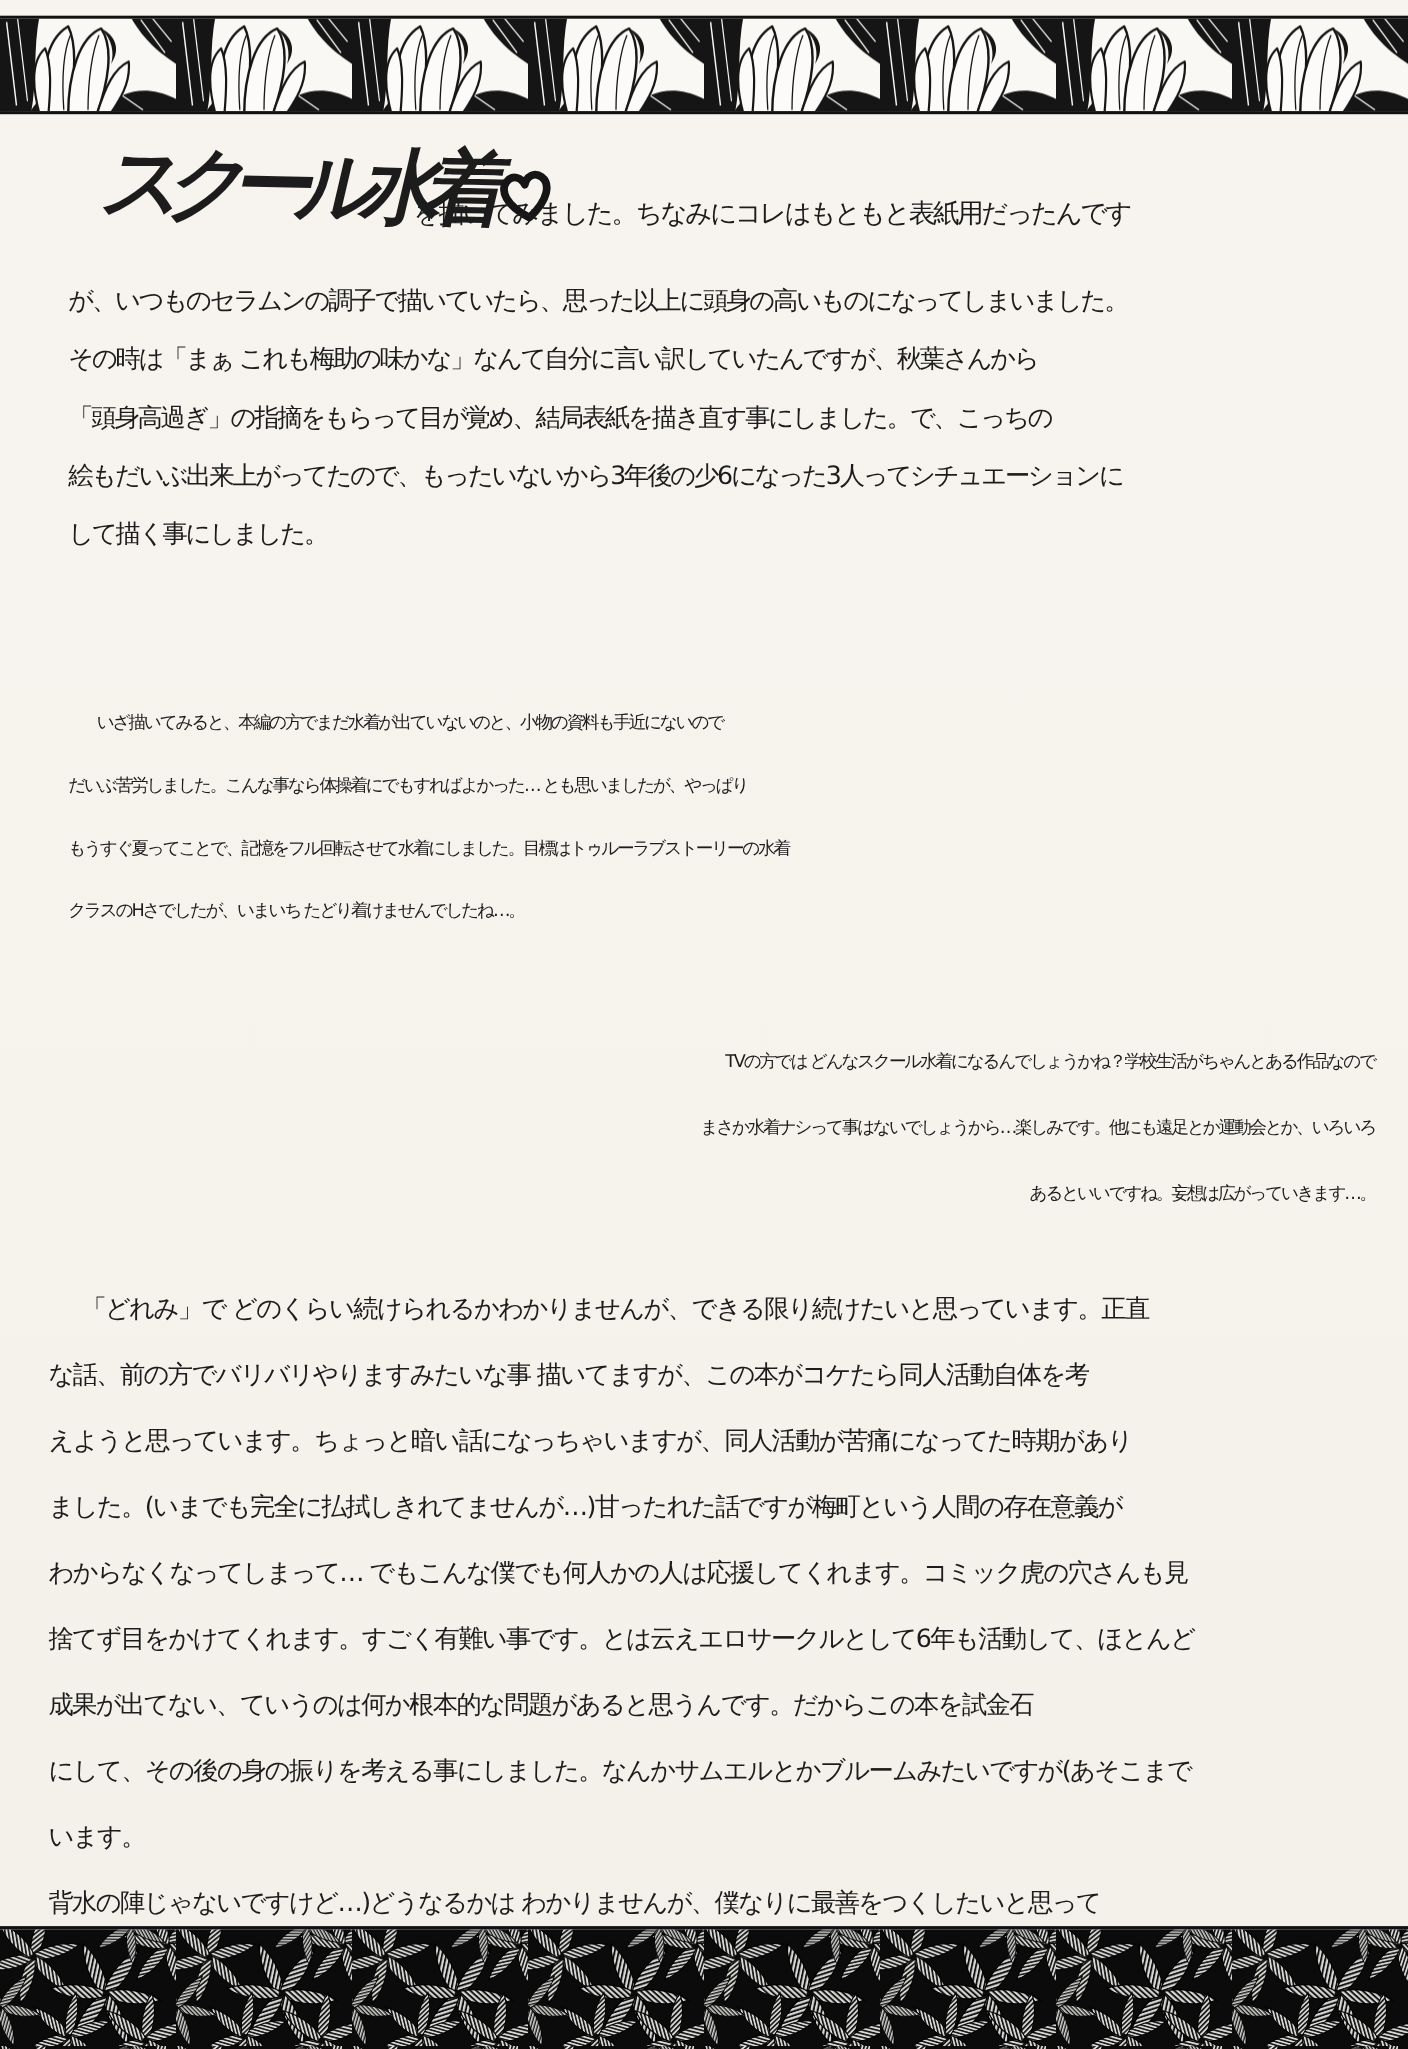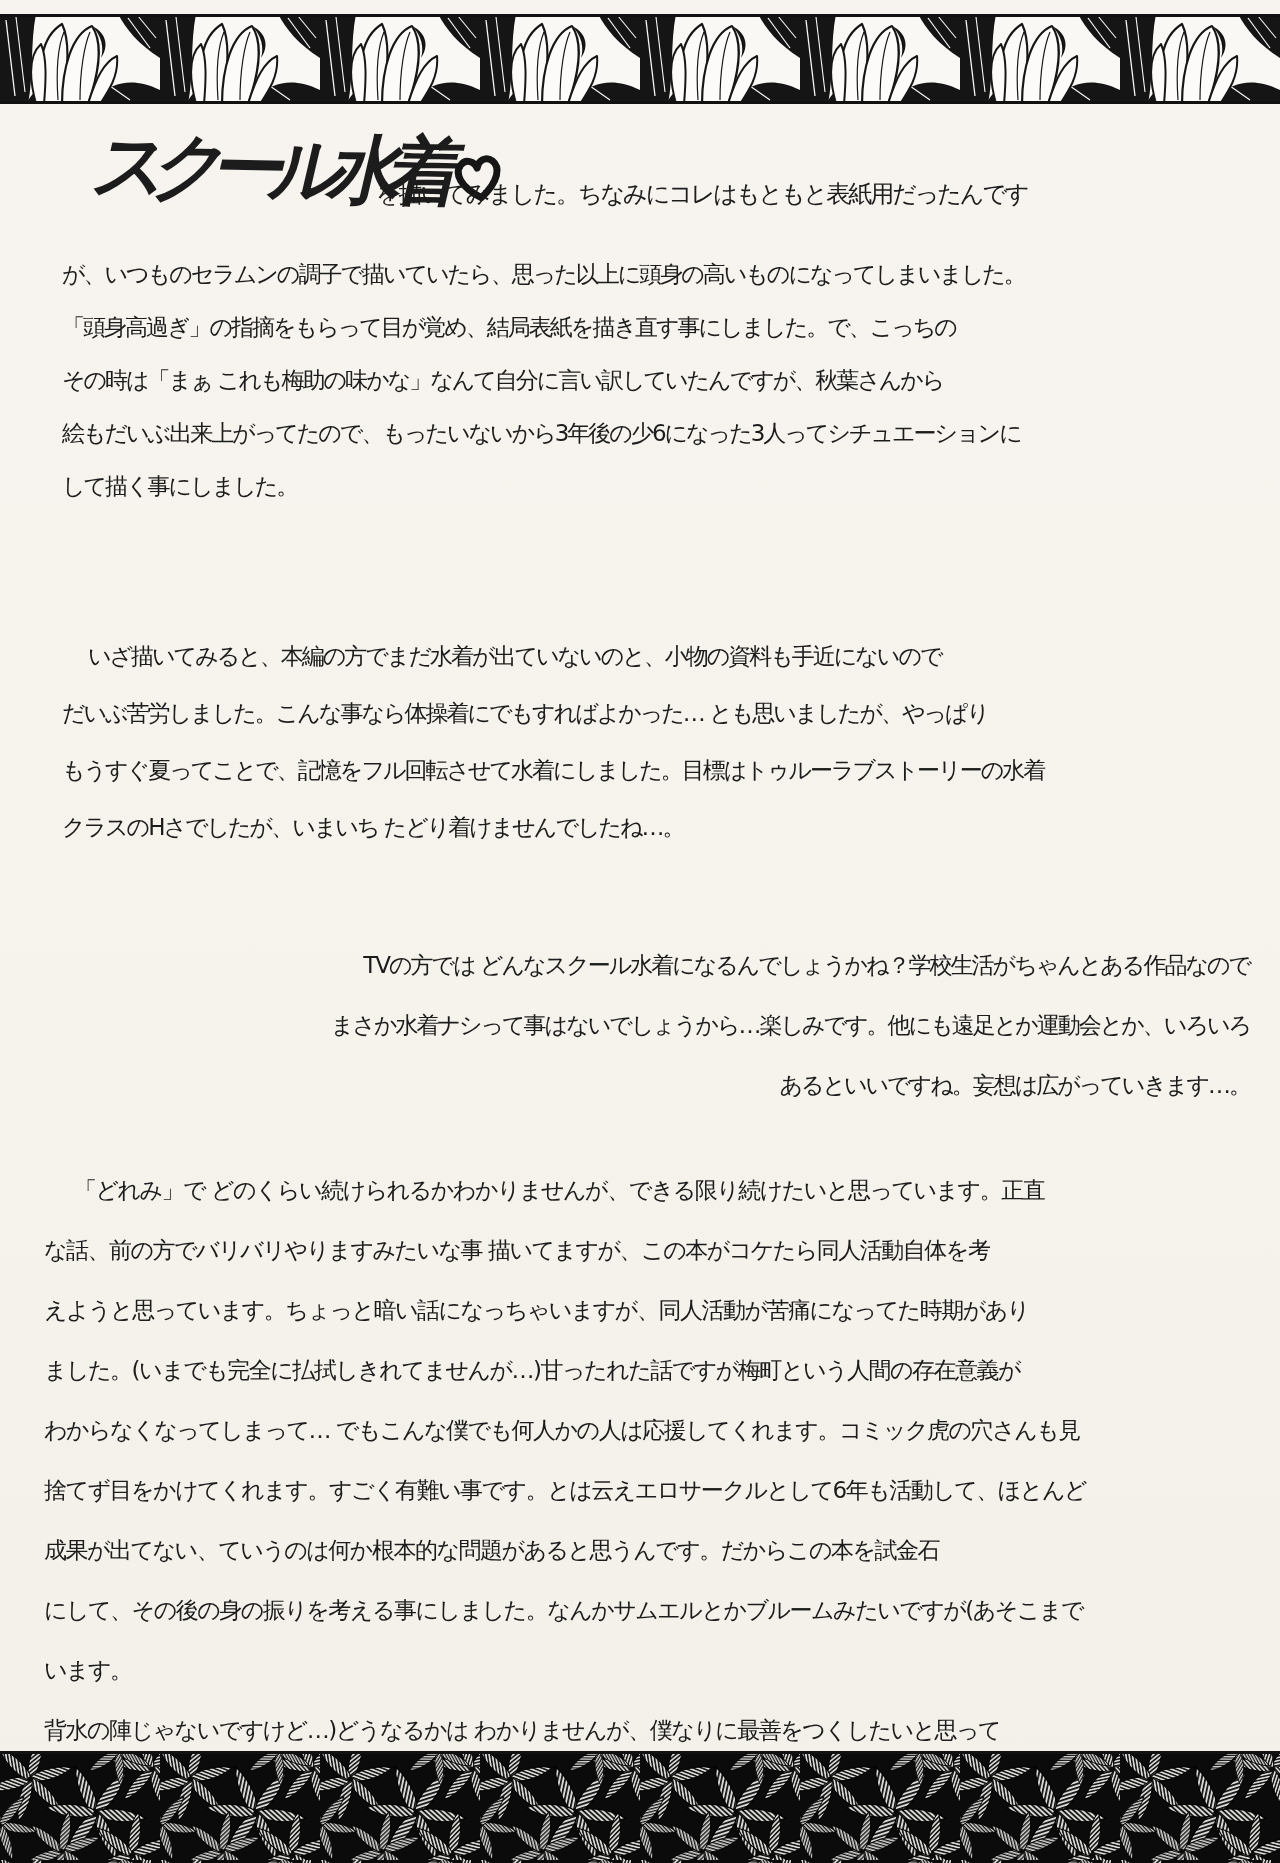--- a/index.html
+++ b/index.html
@@ -33,21 +33,21 @@
     transform:rotate(-8deg) translateY(14px);
   }
   .title-cont{
     position:absolute;top:178px;left:376px;
     font-size:24px;letter-spacing:-2px;white-space:nowrap;
   }
   .body-text{position:absolute;left:62px;top:248px;right:30px;}
   .para{margin:0;padding:0;}
   .line{white-space:nowrap;}
   .p1 .line{height:53px;line-height:53px;font-size:23px;letter-spacing:-2px;}
-  .p2 .line,.p3 .line{height:57px;line-height:57px;font-size:23px;letter-spacing:-2px;}
+  .p2 .line,.p3 .line{height:57px;line-height:57px;font-size:16px;letter-spacing:-2px;}
   .p3 .line{height:60px;line-height:60px;text-align:right;}
   .p2{margin-top:115px;}
   .p3{margin-top:79px;}
   .p4{margin-top:45px;margin-left:-18px;}
   .p4 .line{height:60px;line-height:60px;font-size:23px;letter-spacing:-1.5px;}
   .indent{text-indent:26px;}
   .indent-lg{text-indent:30px;}
 </style>
 </head>
 <body>
@@ -91,22 +91,22 @@
     <span class="main-title">スクール水着</span><span class="heart"><svg width="52" height="50" viewBox="0 0 52 50">
           <path d="M26,44 C6,30 3,16 10,9 C16,3 24,7 26,14 C28,7 36,3 42,9 C49,16 46,30 26,44 Z" fill="none" stroke="#161616" stroke-width="7" stroke-linejoin="round"></path>
         </svg></span>
   </div>
   <div class="title-cont">を描いてみました。ちなみにコレはもともと表紙用だったんです</div>
 
   <div class="body-text">
 
     <div class="para p1">
       <div class="line">が、いつものセラムンの調子で描いていたら、思った以上に頭身の高いものになってしまいました。</div>
+      <div class="line">その時は「まぁ これも梅助の味かな」なんて自分に言い訳していたんですが、秋葉さんから</div>
       <div class="line">「頭身高過ぎ」の指摘をもらって目が覚め、結局表紙を描き直す事にしました。で、こっちの</div>
-      <div class="line">その時は「まぁ これも梅助の味かな」なんて自分に言い訳していたんですが、秋葉さんから</div>
       <div class="line">絵もだいぶ出来上がってたので、もったいないから3年後の少6になった3人ってシチュエーションに</div>
       <div class="line">して描く事にしました。</div>
     </div>
 
     <div class="para p2">
       <div class="line indent">いざ描いてみると、本編の方でまだ水着が出ていないのと、小物の資料も手近にないので</div>
       <div class="line">だいぶ苦労しました。こんな事なら体操着にでもすればよかった… とも思いましたが、やっぱり</div>
       <div class="line">もうすぐ夏ってことで、記憶をフル回転させて水着にしました。目標はトゥルーラブストーリーの水着</div>
       <div class="line">クラスのHさでしたが、いまいち たどり着けませんでしたね…。</div>
     </div>

